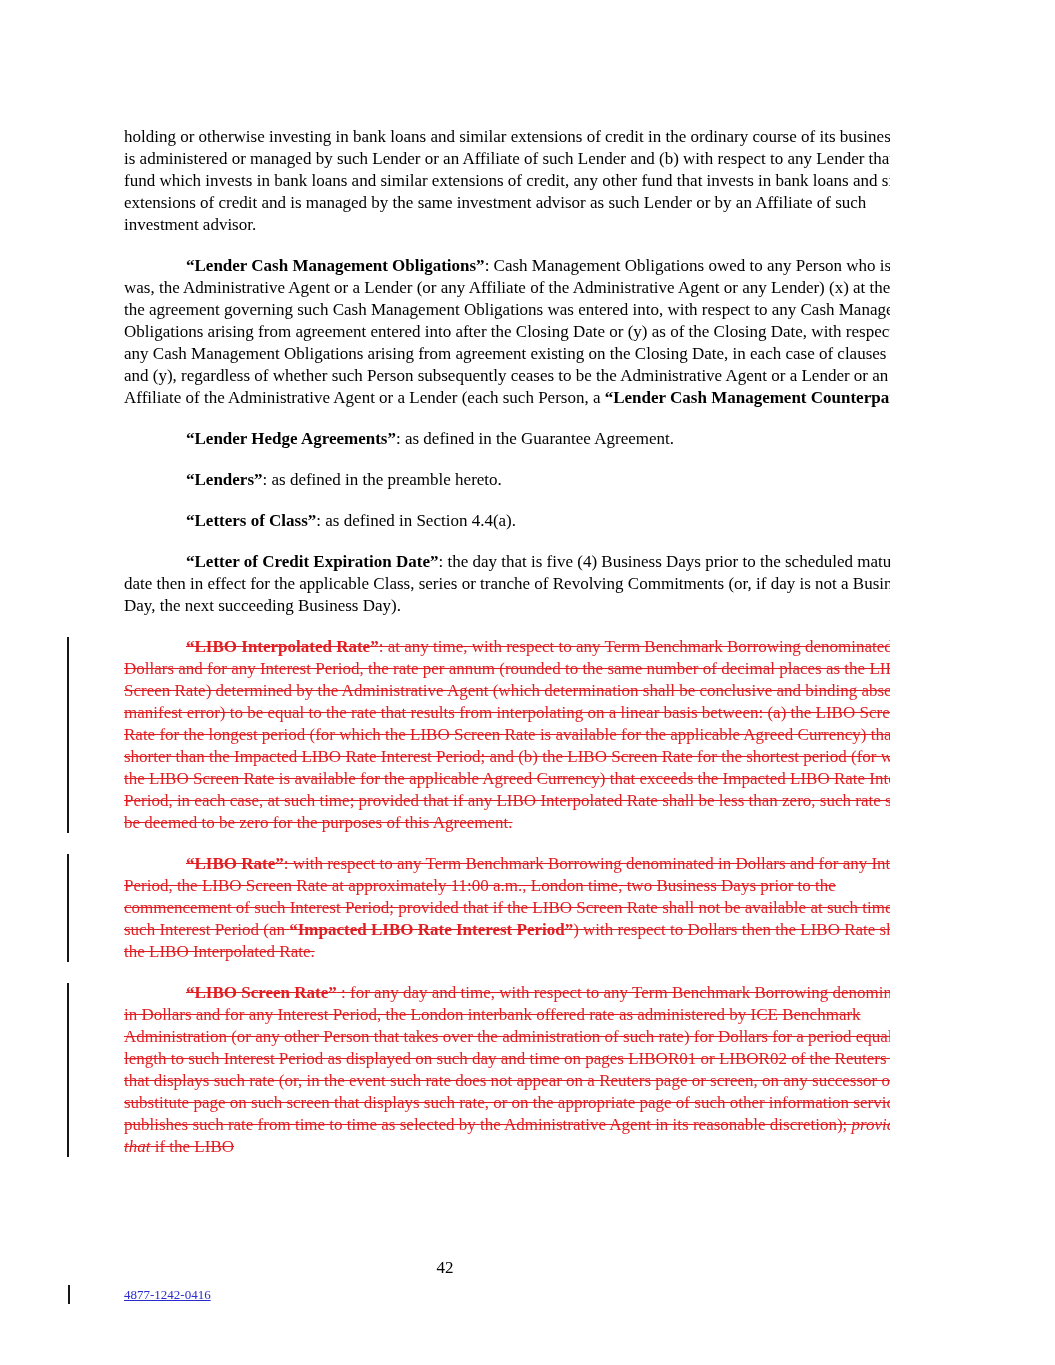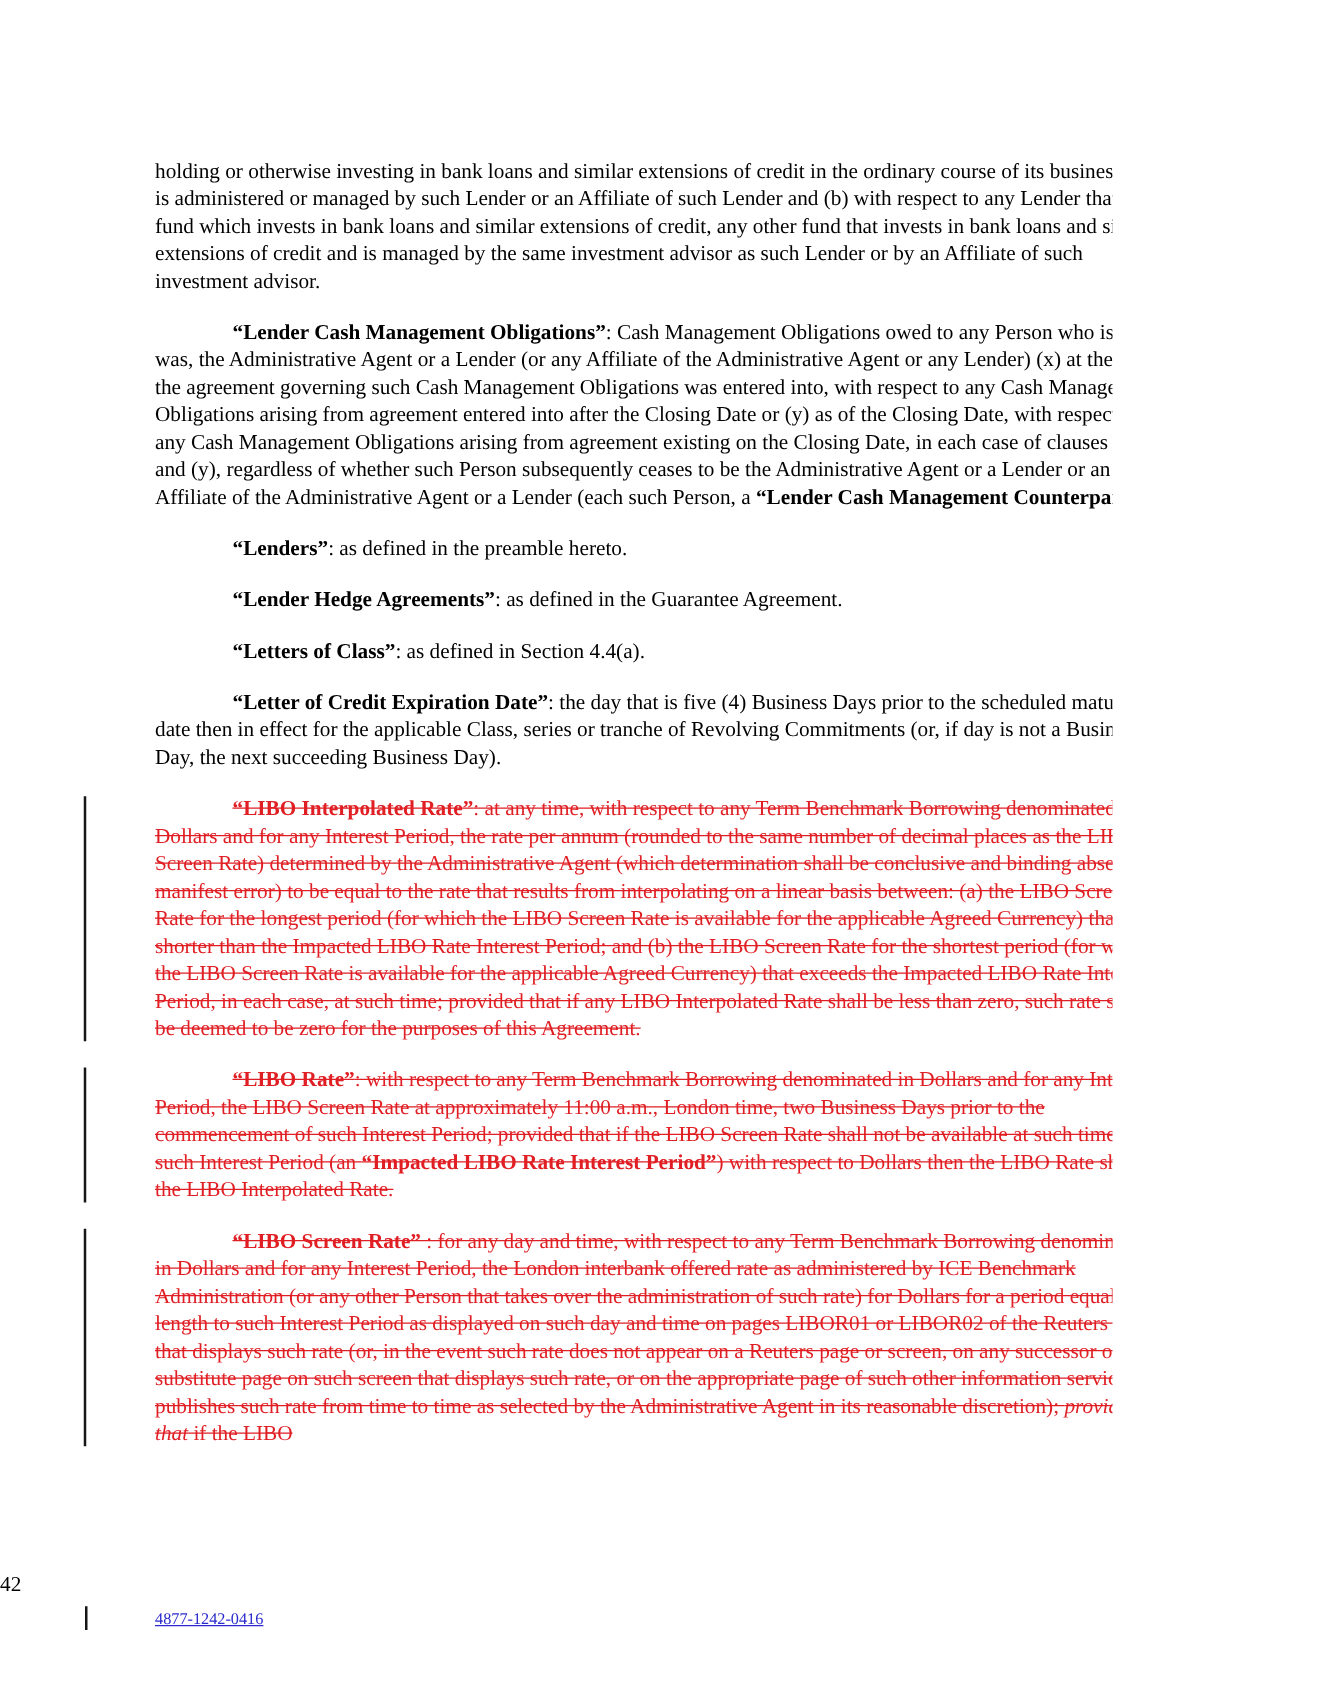--- a/index.html
+++ b/index.html
@@ -41,20 +41,21 @@
     top:1px;
     bottom:1px;
     width:2px;
     background:#161616;
   }
   .page-number{
     position:absolute;
     left:0;
     top:1258px;
     width:100%;
+    text-align:center;
     font-size:17px;
     line-height:20px;
     color:#000000;
   }
   .doc-id{
     position:absolute;
     left:124px;
     top:1287px;
     font-size:13px;
     line-height:16px;
@@ -72,23 +73,23 @@
 </head>
 <body>
 
 <div class="page">
   <div class="content">
 
     <p class="para flush"><span>holding or otherwise investing in bank loans and similar extensions of credit in the ordinary course of its business and is administered or managed by such Lender or an Affiliate of such Lender and (b) with respect to any Lender that is a fund which invests in bank loans and similar extensions of credit, any other fund that invests in bank loans and similar extensions of credit and is managed by the same investment advisor as such Lender or by an Affiliate of such investment advisor.</span></p>
 
     <p class="para"><span class="b">“Lender Cash Management Obligations”</span><span>: Cash Management Obligations owed to any Person who is, or was, the Administrative Agent or a Lender (or any Affiliate of the Administrative Agent or any Lender) (x) at the time the agreement governing such Cash Management Obligations was entered into, with respect to any Cash Management Obligations arising from agreement entered into after the Closing Date or (y) as of the Closing Date, with respect to any Cash Management Obligations arising from agreement existing on the Closing Date, in each case of clauses (x) and (y), regardless of whether such Person subsequently ceases to be the Administrative Agent or a Lender or an Affiliate of the Administrative Agent or a Lender (each such Person, a </span><span class="b">“Lender Cash Management Counterparty”</span><span>).</span></p>
 
+    <p class="para"><span class="b">“Lender Hedge Agreements”</span><span>: as defined in the Guarantee Agreement.</span></p>
+
     <p class="para"><span class="b">“Lenders”</span><span>: as defined in the preamble hereto.</span></p>
-
-    <p class="para"><span class="b">“Lender Hedge Agreements”</span><span>: as defined in the Guarantee Agreement.</span></p>
 
     <p class="para"><span class="b">“Letters of Class”</span><span>: as defined in Section 4.4(a).</span></p>
 
     <p class="para"><span class="b">“Letter of Credit Expiration Date”</span><span>: the day that is five (4) Business Days prior to the scheduled maturity date then in effect for the applicable Class, series or tranche of Revolving Commitments (or, if day is not a Business Day, the next succeeding Business Day).</span></p>
 
     <p class="para del"><span class="change-bar"></span><span class="b">“LIBO Interpolated Rate”</span><span>: at any time, with respect to any Term Benchmark Borrowing denominated in Dollars and for any Interest Period, the rate per annum (rounded to the same number of decimal places as the LIBO Screen Rate) determined by the Administrative Agent (which determination shall be conclusive and binding absent manifest error) to be equal to the rate that results from interpolating on a linear basis between: (a) the LIBO Screen Rate for the longest period (for which the LIBO Screen Rate is available for the applicable Agreed Currency) that is shorter than the Impacted LIBO Rate Interest Period; and (b) the LIBO Screen Rate for the shortest period (for which the LIBO Screen Rate is available for the applicable Agreed Currency) that exceeds the Impacted LIBO Rate Interest Period, in each case, at such time; provided that if any LIBO Interpolated Rate shall be less than zero, such rate shall be deemed to be zero for the purposes of this Agreement.</span></p>
 
     <p class="para del"><span class="change-bar"></span><span class="b">“LIBO Rate”</span><span>: with respect to any Term Benchmark Borrowing denominated in Dollars and for any Interest Period, the LIBO Screen Rate at approximately 11:00 a.m., London time, two Business Days prior to the commencement of such Interest Period; provided that if the LIBO Screen Rate shall not be available at such time for such Interest Period (an </span><span class="b">“Impacted LIBO Rate Interest Period”</span><span>) with respect to Dollars then the LIBO Rate shall be the LIBO Interpolated Rate.</span></p>
 
     <p class="para del"><span class="change-bar"></span><span class="b">“LIBO Screen Rate”</span><span> : for any day and time, with respect to any Term Benchmark Borrowing denominated in Dollars and for any Interest Period, the London interbank offered rate as administered by ICE Benchmark Administration (or any other Person that takes over the administration of such rate) for Dollars for a period equal in length to such Interest Period as displayed on such day and time on pages LIBOR01 or LIBOR02 of the Reuters screen that displays such rate (or, in the event such rate does not appear on a Reuters page or screen, on any successor or substitute page on such screen that displays such rate, or on the appropriate page of such other information service that publishes such rate from time to time as selected by the Administrative Agent in its reasonable discretion); </span><span class="i">provided that</span><span> if the LIBO</span></p>

